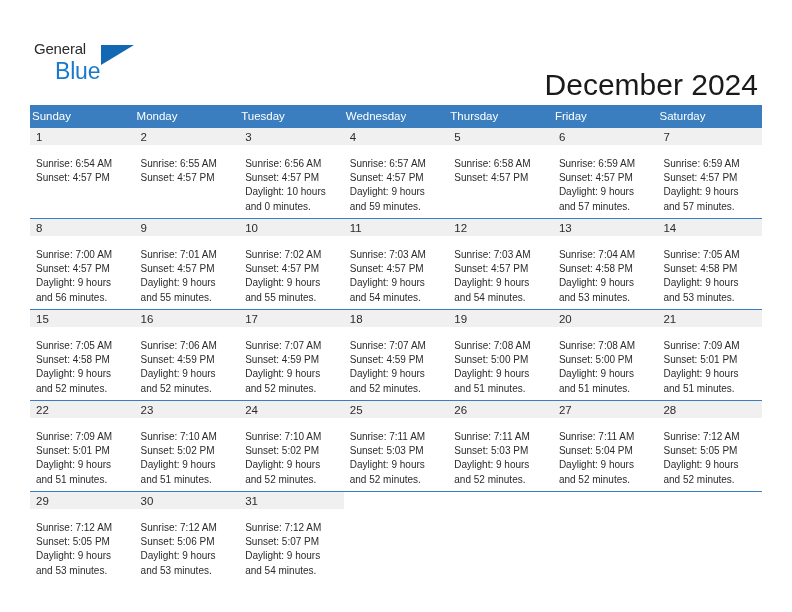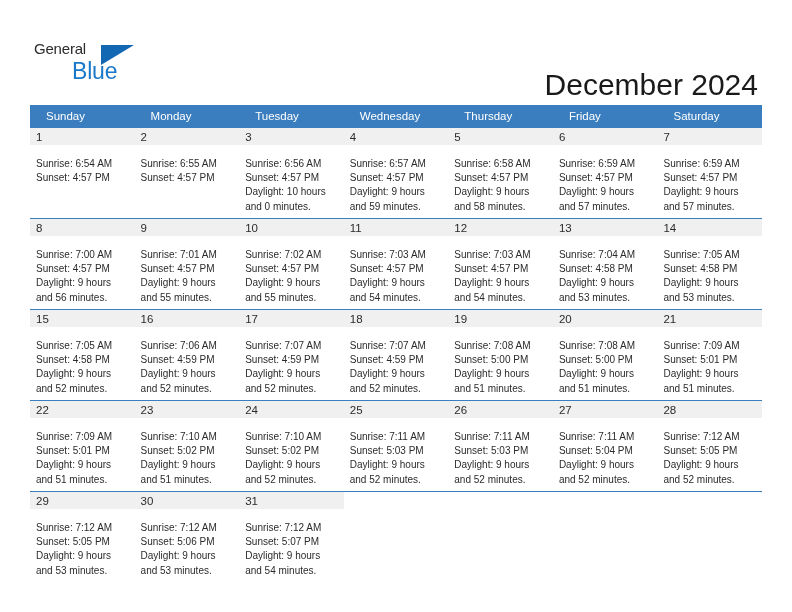--- a/index.html
+++ b/index.html
@@ -49,21 +49,21 @@
     position: absolute;
     left: 67px;
     top: 9px;
     width: 0;
     height: 0;
     border-left: 33px solid #1268b3;
     border-bottom: 20px solid transparent;
   }
   .logo-blue {
     position: absolute;
-    left: 38px;
+    left: 21px;
     top: 22px;
     font-size: 23px;
     letter-spacing: -0.2px;
     color: #1b79c9;
     line-height: 26px;
   }
   .title-block {
     position: absolute;
     right: 0;
     top: 0;
@@ -91,21 +91,21 @@
     top: 105px;
     width: 732px;
   }
   .weekday-row {
     display: flex;
     background: #3a7ebf;
   }
   .weekday-cell {
     flex: 1 1 0;
     box-sizing: border-box;
-    padding: 4px 6px 5px 16px;
+    padding: 4px 6px 5px 2px;
     color: #ffffff;
     font-size: 11.5px;
     line-height: 14px;
   }
   .week-row {
     display: flex;
     border-top: 1.5px solid #3a7ebf;
   }
   .week-row:first-of-type {
     border-top: none;
@@ -203,21 +203,20 @@
               <div>Sunrise: 6:57 AM</div>
               <div>Sunset: 4:57 PM</div>
               <div class="daylight-line">Daylight: 9 hours and 59 minutes.</div>
             </div>
           </div>
           <div class="day-cell">
             <div class="day-number-band">5</div>
             <div class="day-info">
               <div>Sunrise: 6:58 AM</div>
               <div>Sunset: 4:57 PM</div>
-              <div class="daylight-line">Daylight: 9 hours and 58 minutes.</div>
             </div>
           </div>
           <div class="day-cell">
             <div class="day-number-band">6</div>
             <div class="day-info">
               <div>Sunrise: 6:59 AM</div>
               <div>Sunset: 4:57 PM</div>
               <div class="daylight-line">Daylight: 9 hours and 57 minutes.</div>
             </div>
           </div>

